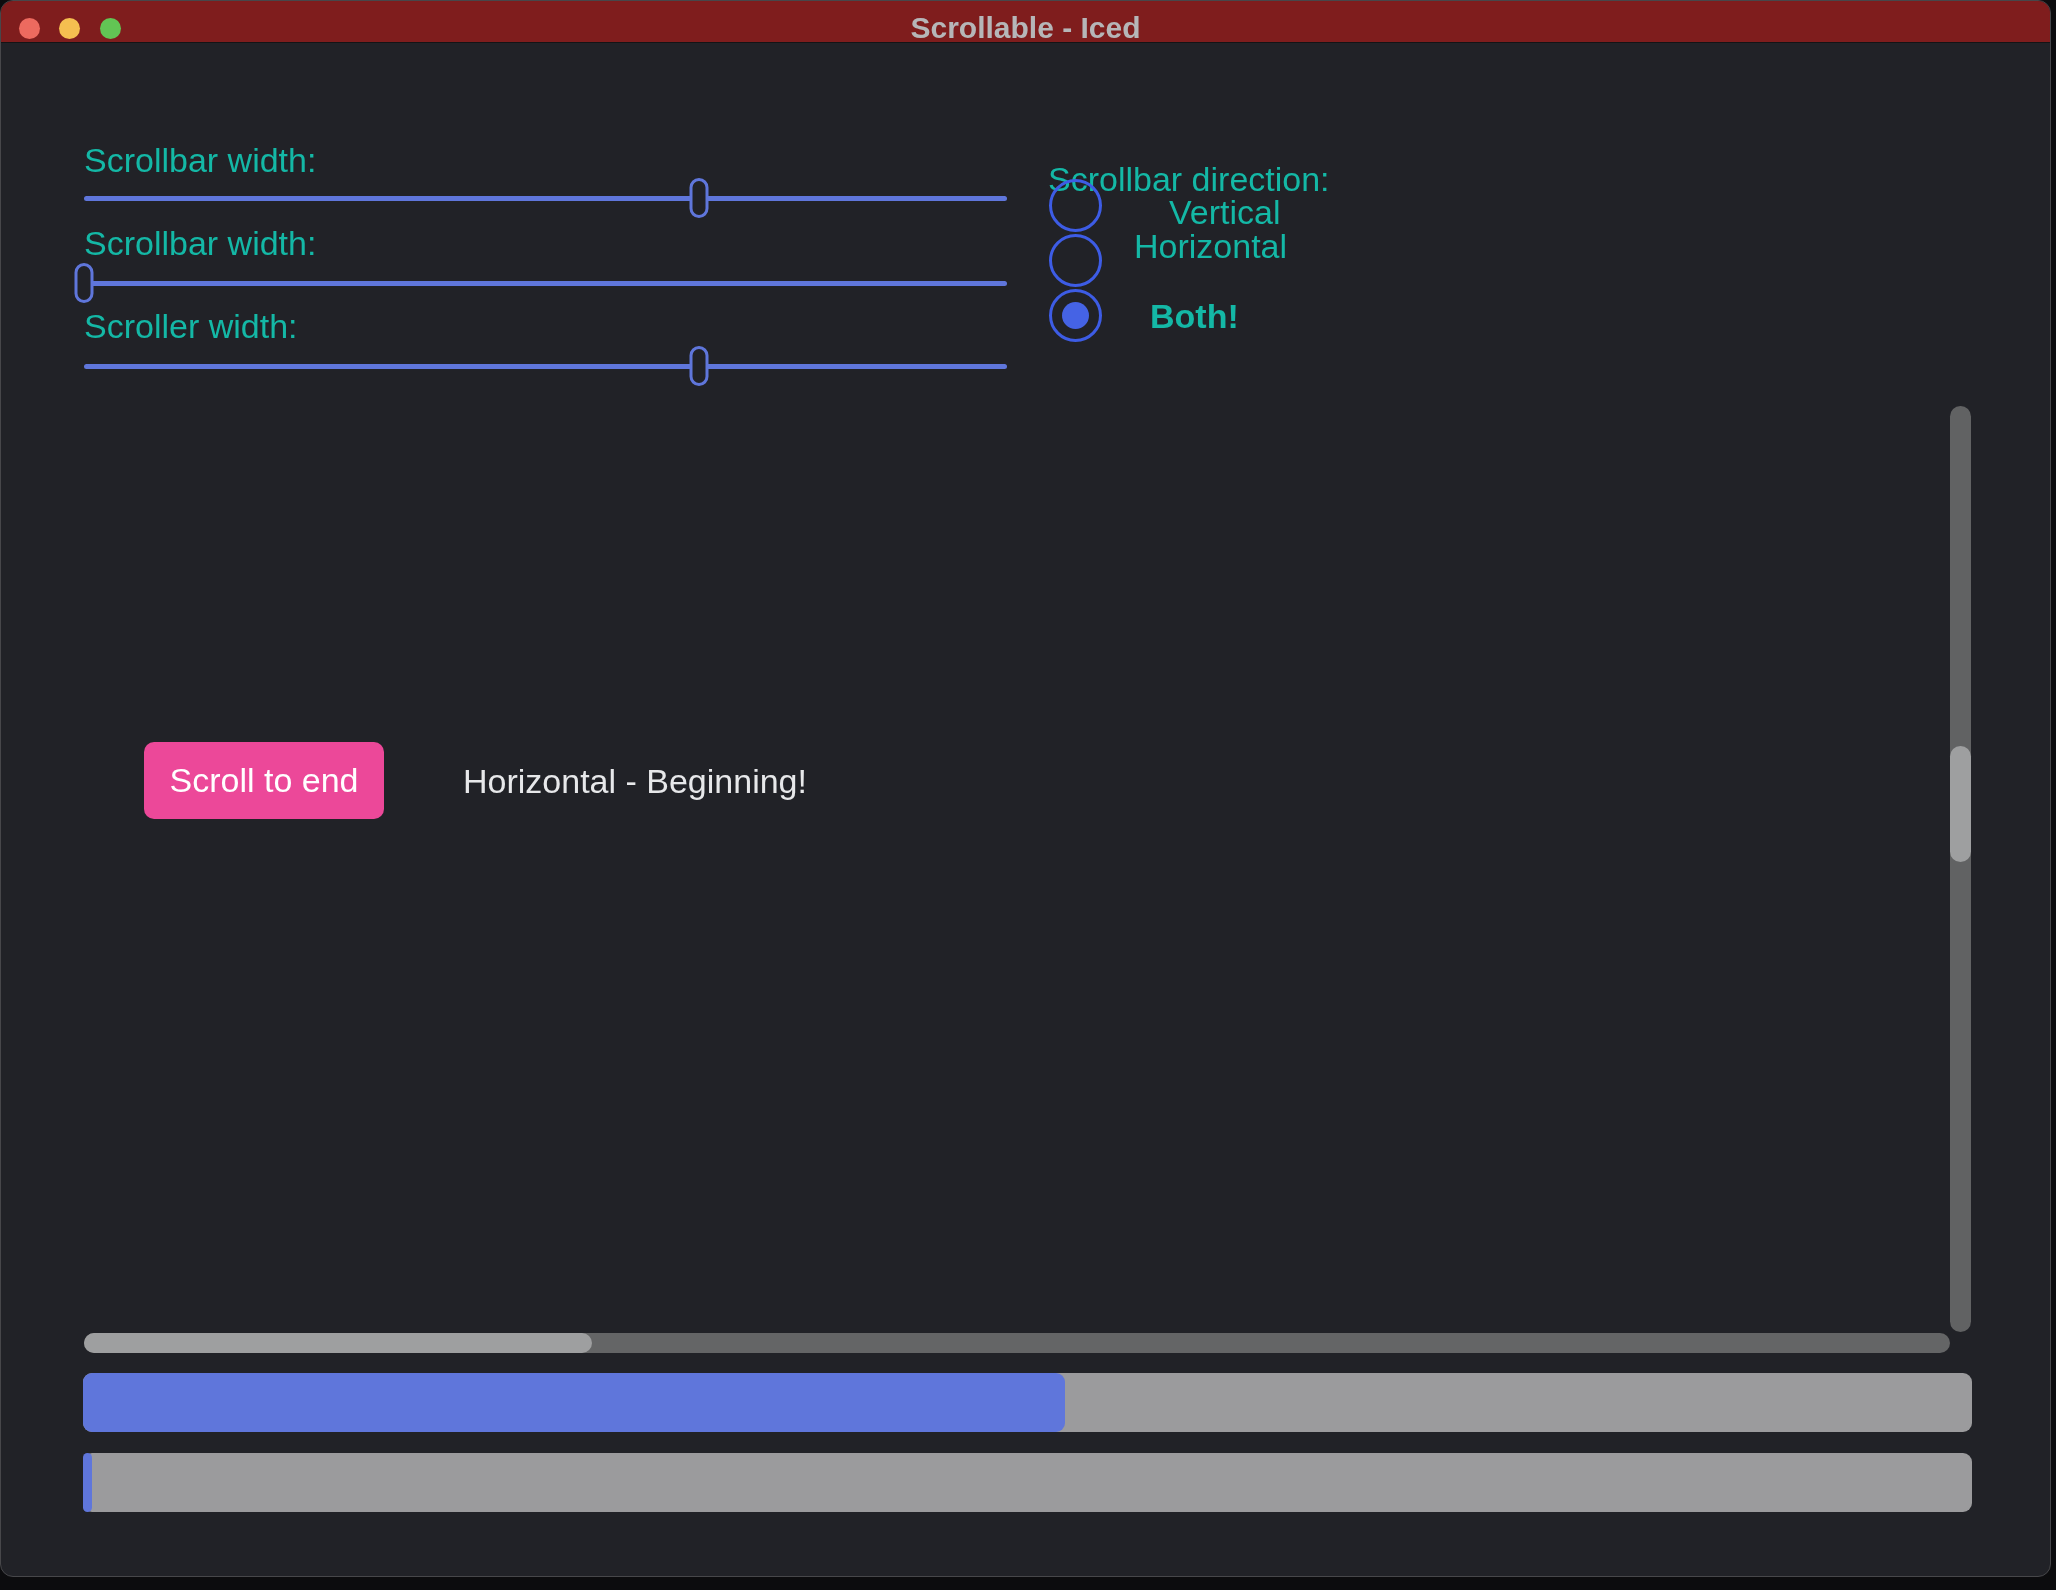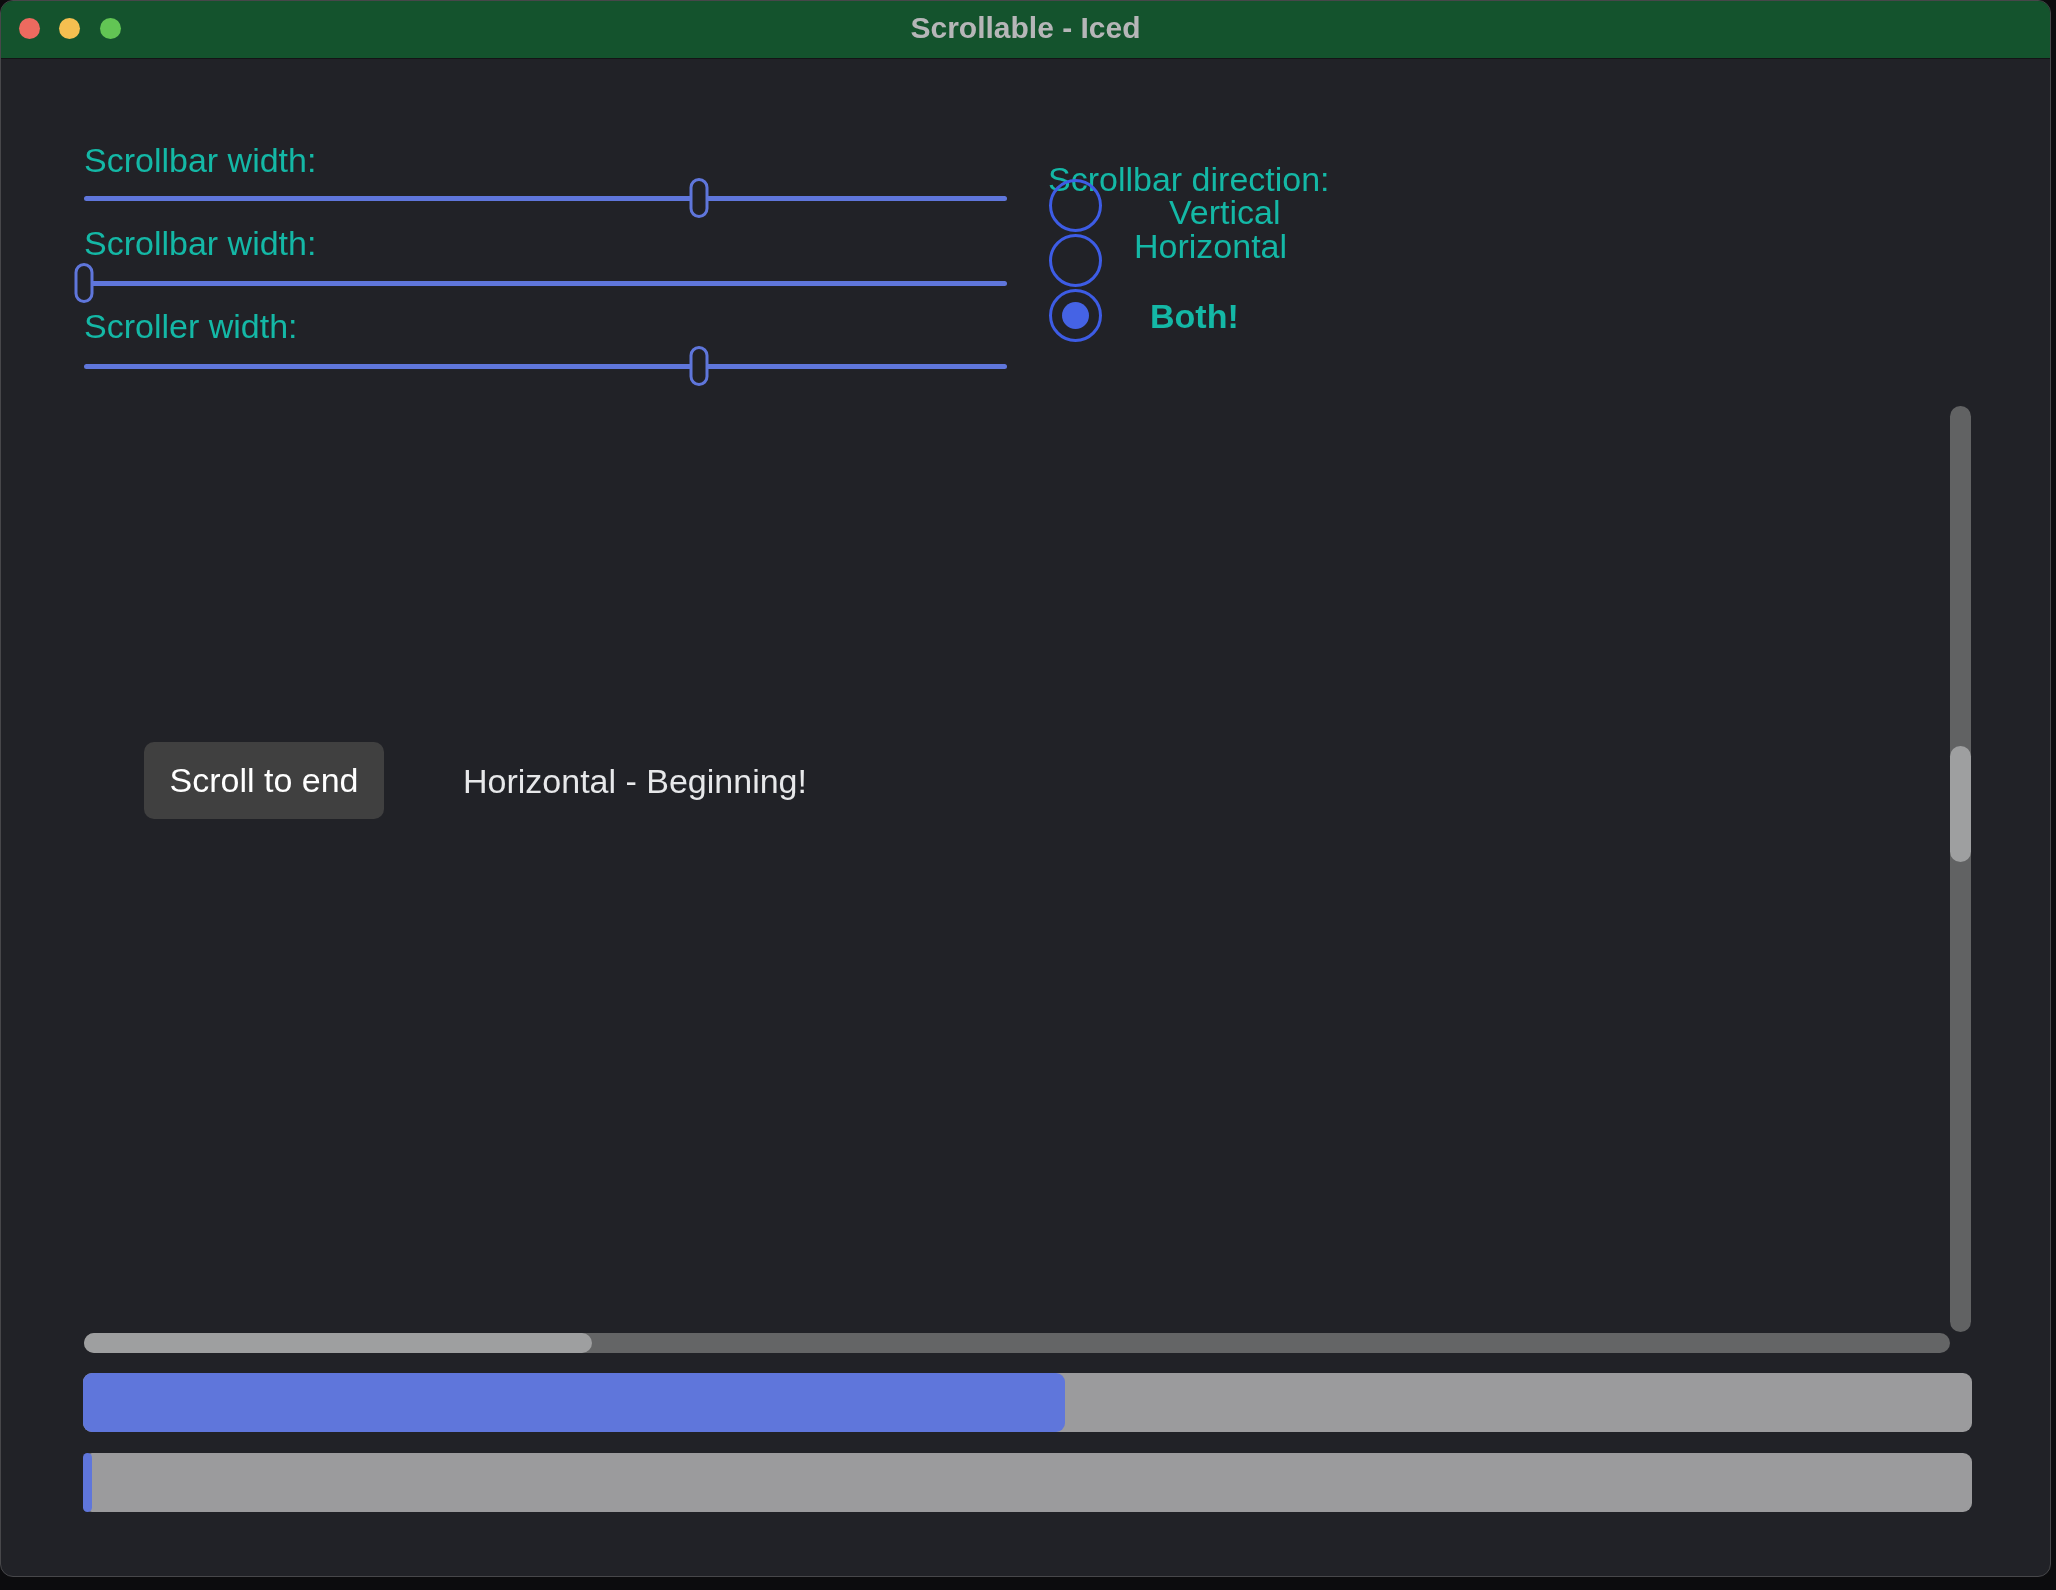--- a/index.html
+++ b/index.html
@@ -4,22 +4,22 @@
 <style>
   * { margin:0; padding:0; box-sizing:border-box; }
   html,body { width:2056px; height:1590px; background:#0c0c0e; overflow:hidden;
               font-family:"Liberation Sans", sans-serif; }
 
   .window { position:absolute; left:0; top:0; width:2051px; height:1577px;
             background:#212227; border:1px solid #47474a; border-radius:13px;
             overflow:hidden; }
 
   
-  .titlebar { position:absolute; left:0; top:0; width:100%; height:58px;
-              background:#14532d; border-bottom:1px solid #141416; }
+  .titlebar { position:absolute; left:0; top:0; width:100%; height:42px;
+              background:#7f1d1d; border-bottom:1px solid #141416; }
   .title { position:absolute; left:0; top:0; width:100%; height:54px;
            line-height:54px; text-align:center; font-size:30px; font-weight:700;
            color:#b6b6b8; }
   .tl { position:absolute; top:17px; width:21px; height:21px; border-radius:50%; }
   .tl.red    { left:18px; background:#ed6a5f; }
   .tl.yellow { left:58px; background:#f5bf50; }
   .tl.green  { left:99px; background:#62c554; }
 
   
   .lbl { position:absolute; color:#14b8a6; font-size:34px; line-height:40px;
@@ -34,21 +34,21 @@
            transform:translateX(-50%); }
 
   
   .radio-circle { position:absolute; left:1048px; width:53px; height:53px;
                   border:3px solid #3d5ce5; border-radius:50%; }
   .radio-dot { position:absolute; left:50%; top:50%; width:27px; height:27px;
                margin:-13.5px 0 0 -13.5px; background:#4563e5; border-radius:50%; }
 
   
   .btn { position:absolute; left:143px; top:741px; width:240px; height:77px;
-         background:#404040; border:none; border-radius:10px; color:#ffffff;
+         background:#ec4899; border:none; border-radius:10px; color:#ffffff;
          font-size:34px; font-family:"Liberation Sans", sans-serif; cursor:pointer; }
   .status { position:absolute; left:462px; top:758px; font-size:34px;
             line-height:44px; color:#e7e8ea; white-space:nowrap;text-align:right; }
 
   
   .vbar { position:absolute; left:1949px; top:405px; width:21px; height:926px;
           background:#616263; border-radius:11px; }
   .vbar-thumb { position:absolute; left:0; width:100%;
                 background:#9e9fa0; border-radius:11px; }
   .hbar { position:absolute; left:83px; top:1332px; width:1866px; height:20px;

